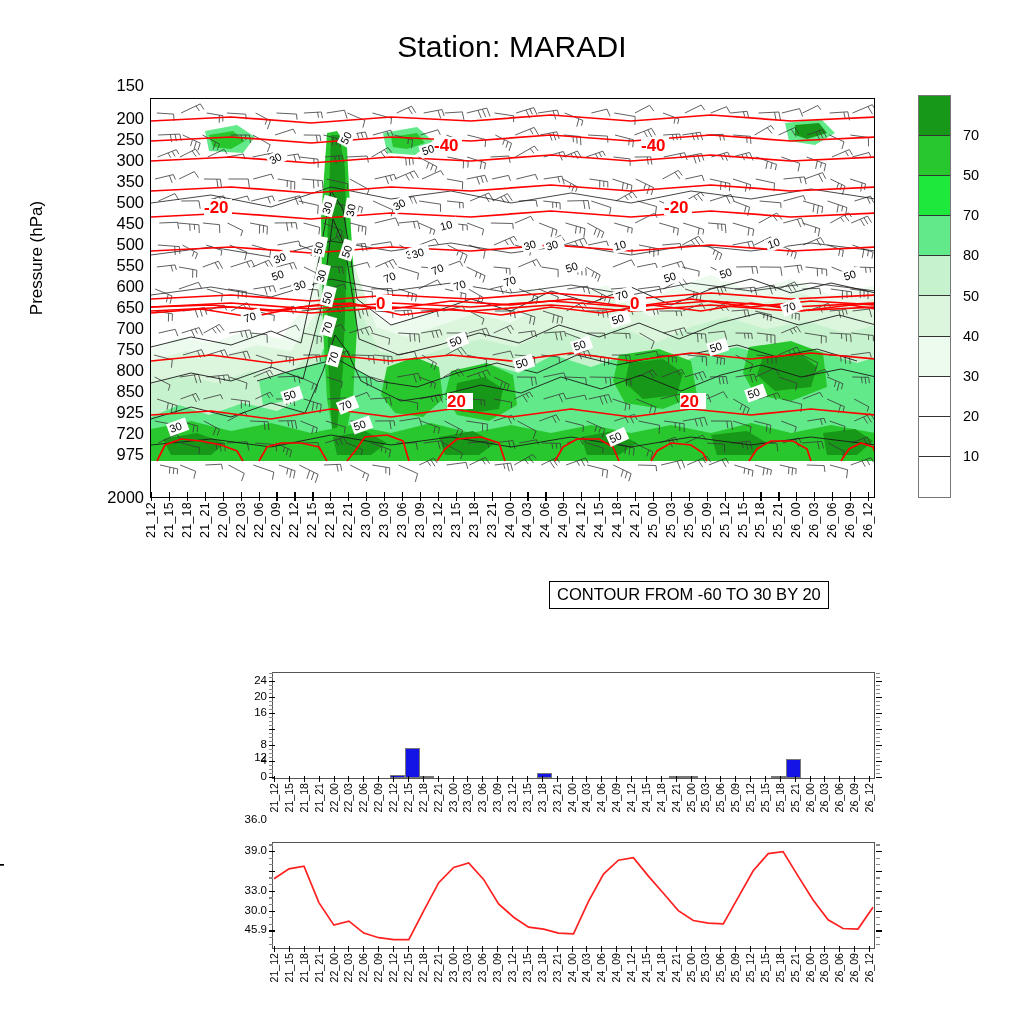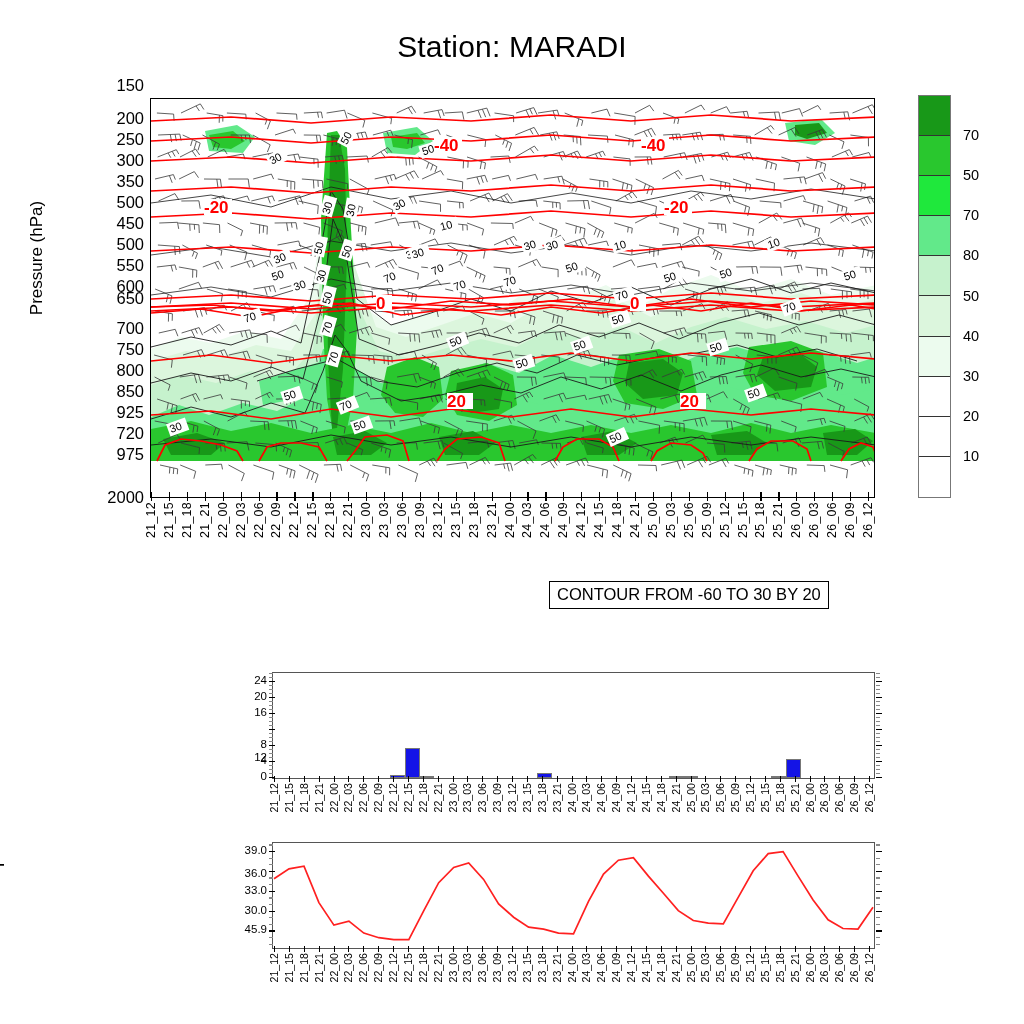--- a/index.html
+++ b/index.html
@@ -52,21 +52,21 @@
     <div class="ytick" style="top: 77px;">150</div>
     <div class="ytick" style="top: 110px;">200</div>
     <div class="ytick" style="top: 131px;">250</div>
     <div class="ytick" style="top: 152px;">300</div>
     <div class="ytick" style="top: 173px;">350</div>
     <div class="ytick" style="top: 194px;">500</div>
     <div class="ytick" style="top: 215px;">450</div>
     <div class="ytick" style="top: 236px;">500</div>
     <div class="ytick" style="top: 257px;">550</div>
     <div class="ytick" style="top: 278px;">600</div>
-    <div class="ytick" style="top: 290px;">650</div>
+    <div class="ytick" style="top: 299px;">650</div>
     <div class="ytick" style="top: 320px;">700</div>
     <div class="ytick" style="top: 341px;">750</div>
     <div class="ytick" style="top: 362px;">800</div>
     <div class="ytick" style="top: 383px;">850</div>
     <div class="ytick" style="top: 404px;">925</div>
     <div class="ytick" style="top: 425px;">720</div>
     <div class="ytick" style="top: 446px;">975</div>
     <div class="ytick" style="top: 489px;">2000</div>
   </div>
 
@@ -2073,21 +2073,21 @@
     <div class="xlab2" style="left: 576.125px;">26_09</div>
     <div class="xtm2" style="left: 597px;"></div>
     <div class="xlab2" style="left: 591px;">26_12</div>
   </div>
 
 <div class="abs" id="temp-label">Temp at 2m</div>
 <div class="abs" id="tycol">
     <div class="tytick" style="top: 930.439px;">45.9</div>
     <div class="tytick" style="top: 910.567px;">30.0</div>
     <div class="tytick" style="top: 890.694px;">33.0</div>
-    <div class="tytick" style="top: 874px;">36.0</div>
+    <div class="tytick" style="top: 820px;">36.0</div>
     <div class="tytick" style="top: 850.949px;">39.0</div>
   </div>
 <div class="abs" id="temp-frame">
   <svg width="601" height="105" viewBox="0 0 601 105">
     <polyline id="temp-line" fill="none" stroke-width="1.7" points="1.0,35.8 16.0,25.8 31.0,23.2 45.9,59.6 60.9,82.1 75.9,78.2 90.8,90.1 105.8,94.7 120.8,96.7 135.8,96.7 150.8,67.6 165.7,39.7 180.7,24.5 195.7,19.9 210.6,36.4 225.6,60.9 240.6,74.2 255.6,84.1 270.6,86.1 285.5,90.1 300.5,90.8 315.5,58.3 330.5,31.1 345.4,17.2 360.4,14.6 375.4,33.1 390.4,50.3 405.3,67.6 420.3,77.5 435.3,80.2 450.3,80.8 465.2,54.3 480.2,27.8 495.2,10.6 510.1,8.6 525.1,33.1 540.1,57.0 555.1,76.8 570.0,85.5 585.0,86.1 600.0,64.3" stroke="#ff2020"></polyline>
   </svg>
 </div>
 <div id="xcol3">
     <div class="xtm2" style="left: 2px;"></div>
     <div class="xlab2" style="left: -4px;">21_12</div>

